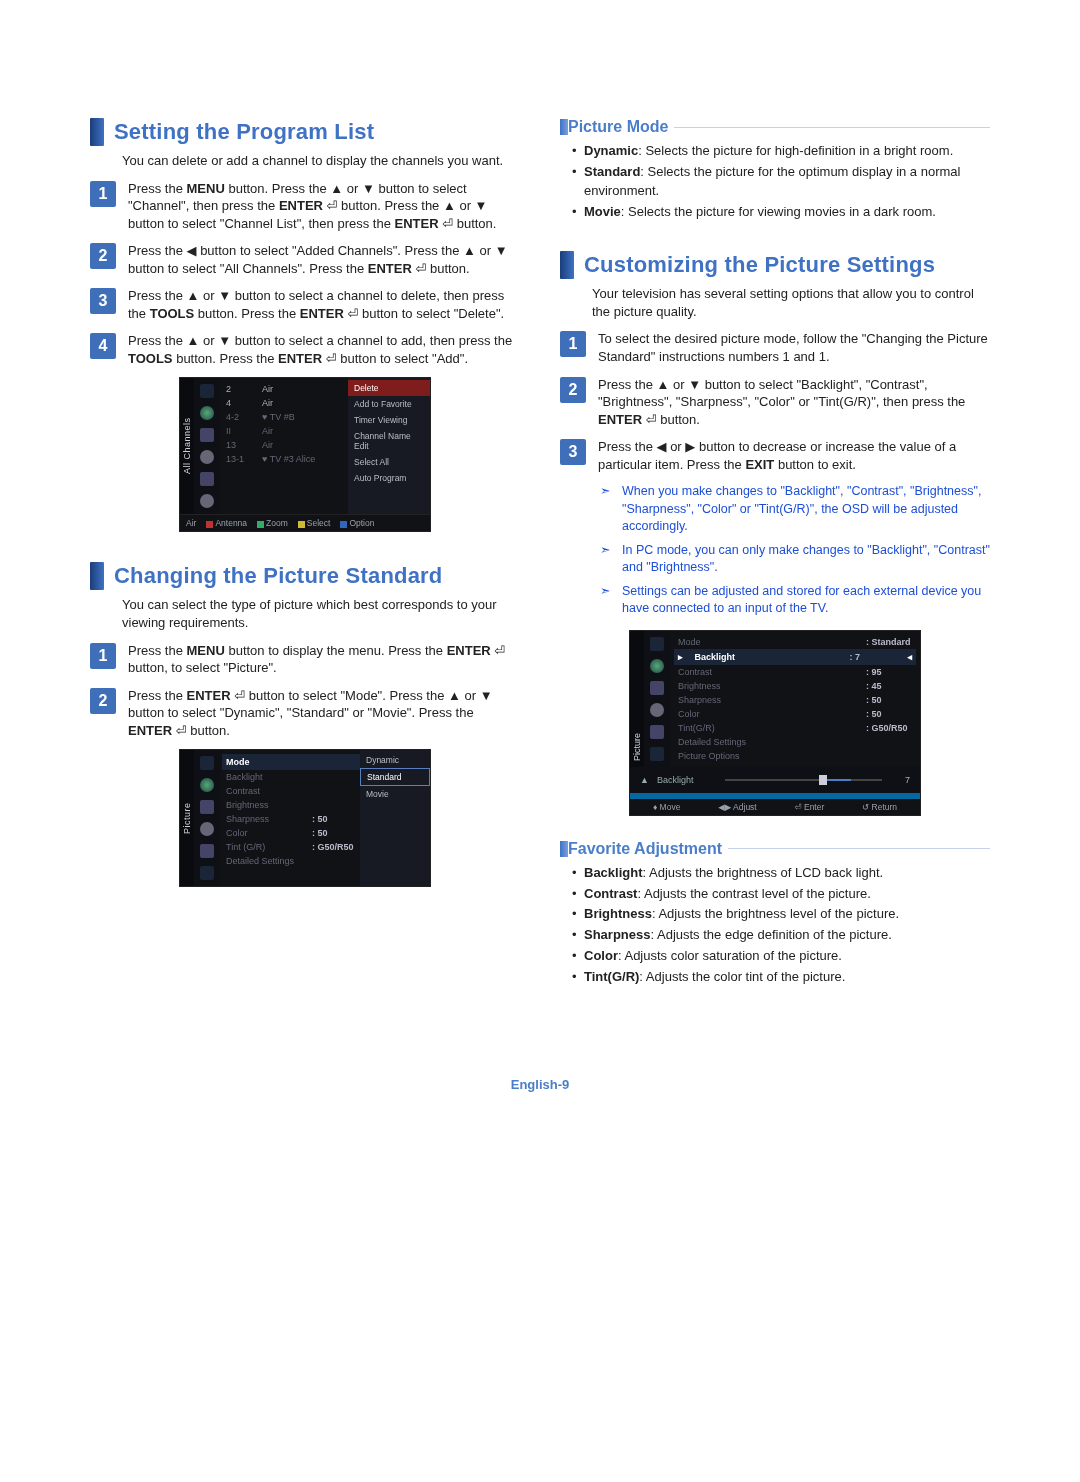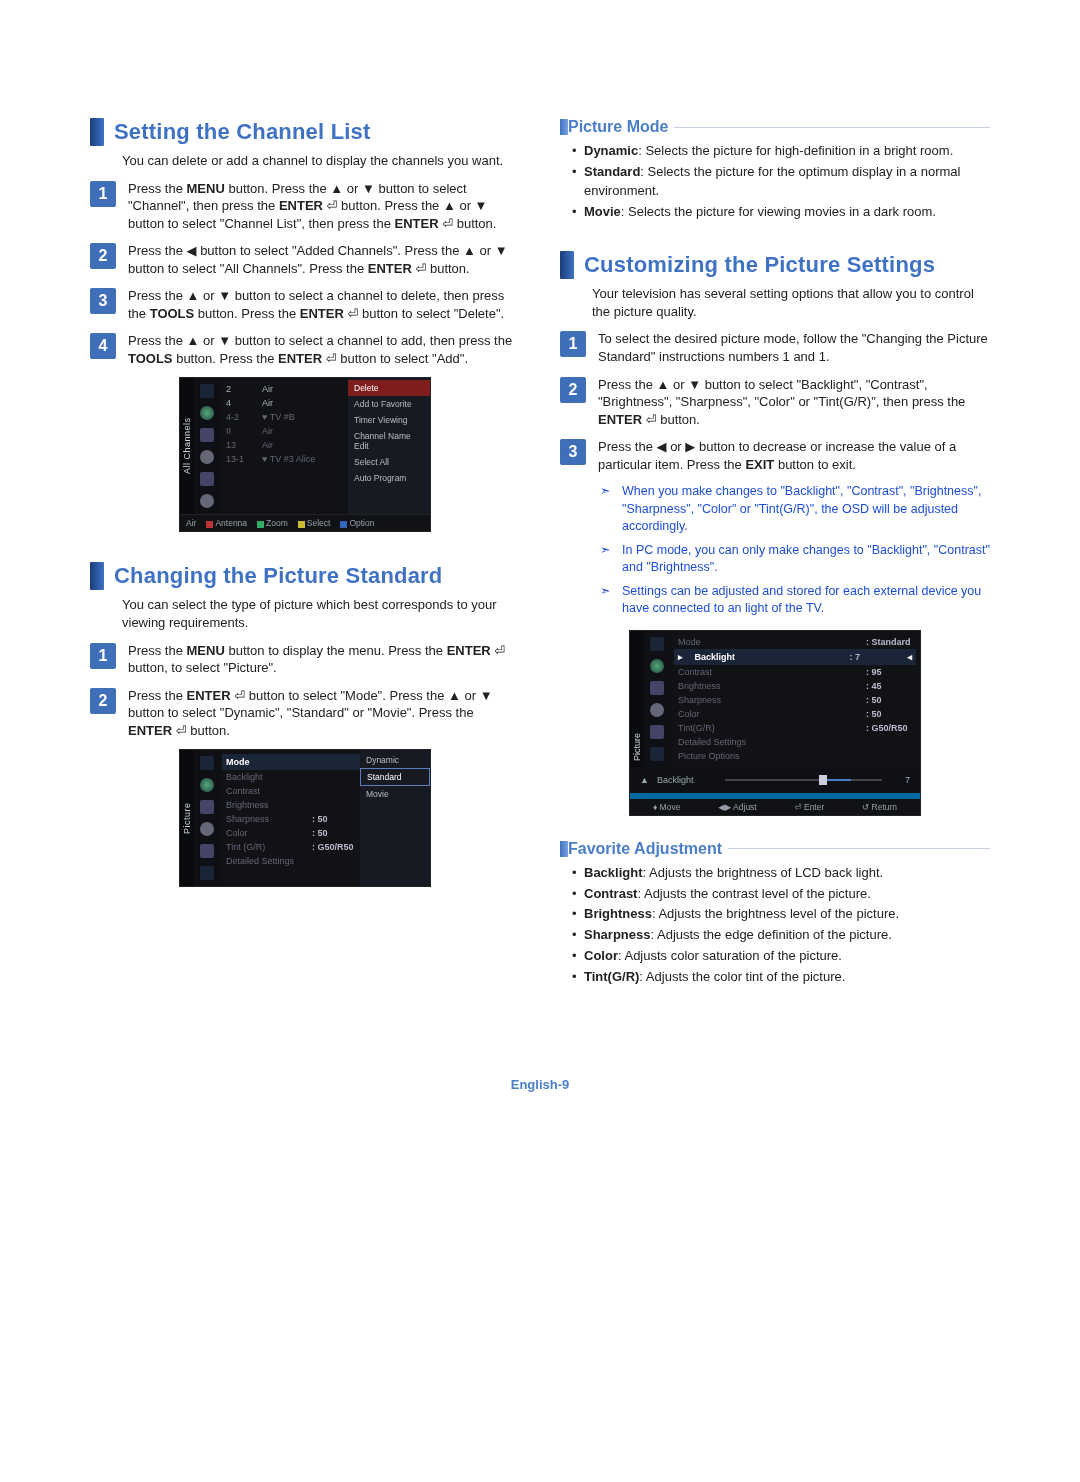--- a/index.html
+++ b/index.html
@@ -286,21 +286,21 @@
 </style>
 </head>
 <body>
 
 <div class="page">
 
   <div class="col">
 
     <div class="section-head">
       <div class="accent-bar"></div>
-      <div class="section-title">Setting the Channel List</div>
+      <div class="section-title">Setting the Program List</div>
     </div>
     <div class="intro">You can delete or add a channel to display the channels you want.</div>
 
     <div class="steps">
       <div class="step">
         <div class="num-badge">1</div>
         <div class="step-text">Press the <b>MENU</b> button. Press the ▲ or ▼ button to select "Channel", then press the <b>ENTER</b> ⏎ button. Press the ▲ or ▼ button to select "Channel List", then press the <b>ENTER</b> ⏎ button.</div>
       </div>
       <div class="step">
         <div class="num-badge">2</div>
@@ -477,21 +477,21 @@
       </div>
       <div class="step">
         <div class="num-badge">3</div>
         <div class="step-text">Press the ◀ or ▶ button to decrease or increase the value of a particular item. Press the <b>EXIT</b> button to exit.</div>
       </div>
     </div>
 
     <div class="notes" id="notes-cust">
         <div class="ni">When you make changes to "Backlight", "Contrast", "Brightness", "Sharpness", "Color" or "Tint(G/R)", the OSD will be adjusted accordingly.</div>
         <div class="ni">In PC mode, you can only make changes to "Backlight", "Contrast" and "Brightness".</div>
-        <div class="ni">Settings can be adjusted and stored for each external device you have connected to an light of the TV.</div>
+        <div class="ni">Settings can be adjusted and stored for each external device you have connected to an input of the TV.</div>
       </div>
 
     <div class="osd2">
       <div class="osd-body" style="display:flex;">
         <div class="osd-label" style="writing-mode:vertical-rl;transform:rotate(180deg);background:#0a0b0f;color:#d0d4da;font-size:9px;padding:6px 2px;">Picture</div>
         <div class="osd-icons">
           <div class="ic p"></div>
           <div class="ic c"></div>
           <div class="ic s"></div>
           <div class="ic g"></div>

